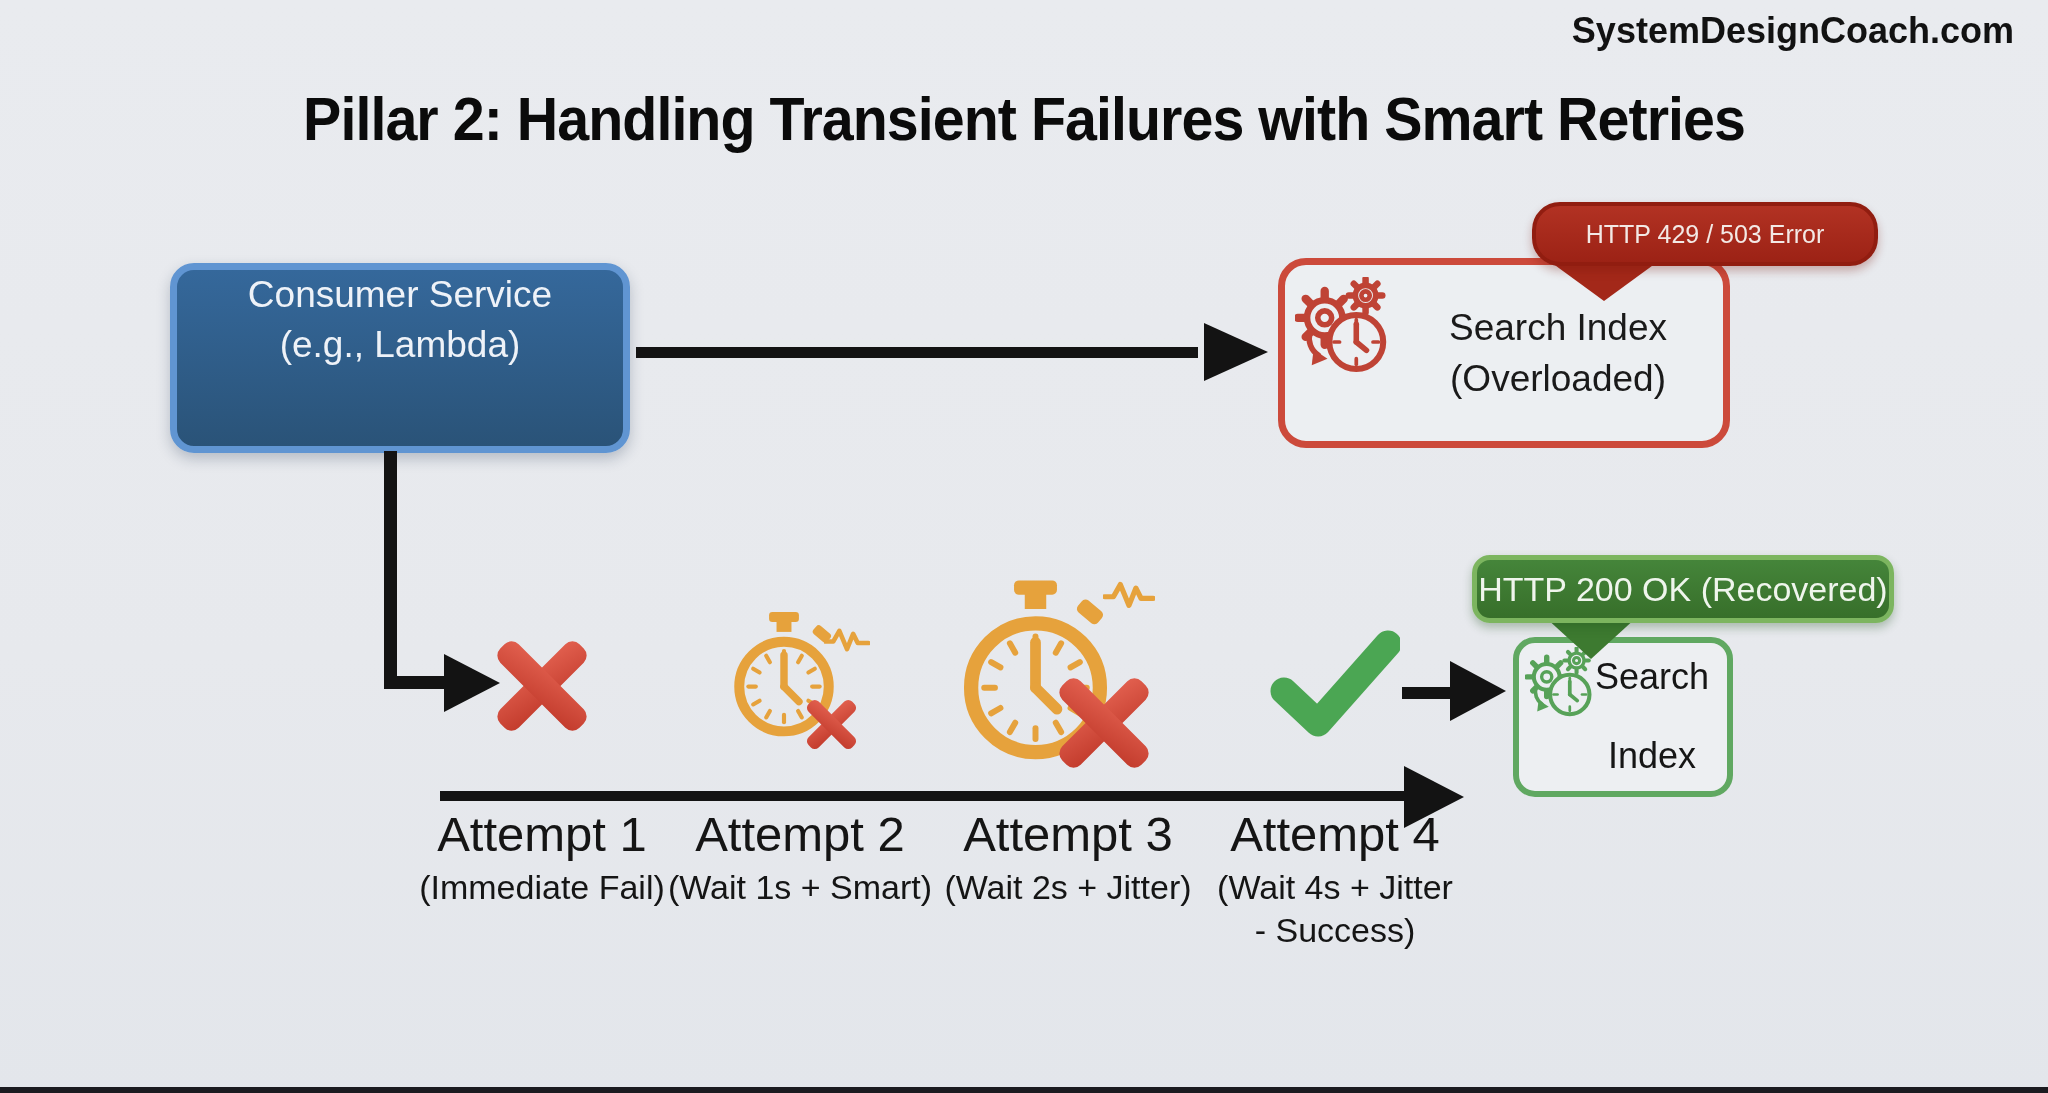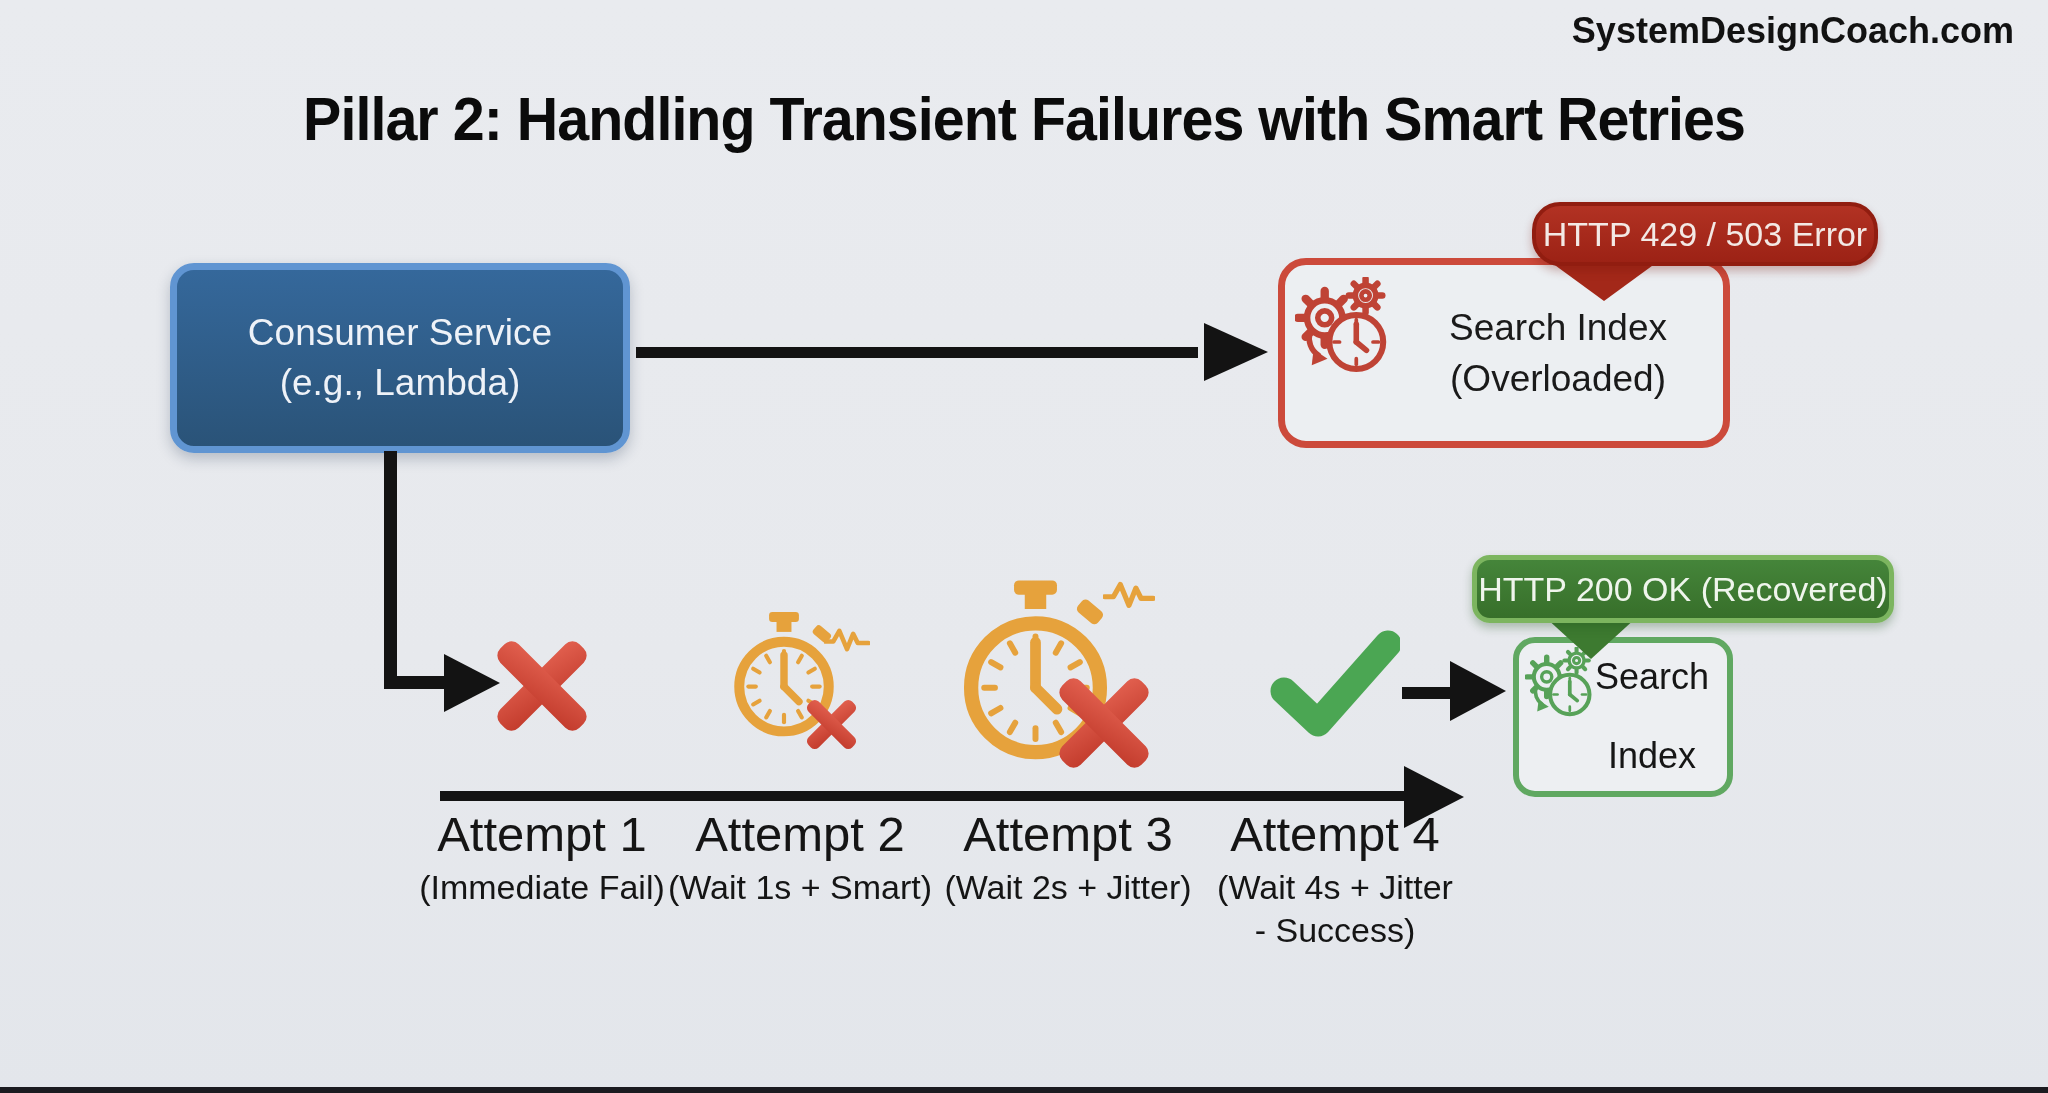--- a/index.html
+++ b/index.html
@@ -10,41 +10,41 @@
 
   .watermark{right:34px;top:10px;font-size:36px;font-weight:bold;color:#121212;}
   .title{left:0;right:0;top:84px;text-align:center;font-size:61px;font-weight:bold;
     letter-spacing:-1px;color:#0b0b0b;transform:scaleX(.94);}
 
   
   .consumer-box{left:170px;top:263px;width:460px;height:190px;box-sizing:border-box;
     border:7px solid #6095d2;border-radius:24px;
     background:linear-gradient(180deg,#35689b,#2a5378);
     box-shadow:0 6px 14px rgba(30,50,80,.25);
-    display:flex;flex-direction:column;align-items:center;justify-content:center;
+    display:flex;flex-direction:column;align-items:center;
     font-size:37px;line-height:1.35;color:#eef2f8;text-align:center;}
 
   
   .request-line{left:636px;top:347px;width:562px;height:11px;background:#131313;}
   .request-head{left:1204px;top:323px;width:0;height:0;
     border-left:64px solid #131313;border-top:29px solid transparent;border-bottom:29px solid transparent;}
   .request-label{left:850px;top:290px;width:220px;text-align:center;font-size:38px;color:#161616;}
 
   
   .overloaded-box{left:1278px;top:258px;width:452px;height:190px;box-sizing:border-box;
     border:7px solid #cc4a3b;border-radius:28px;background:#eceff2;}
   .overloaded-icon{left:10px;top:12px;width:104px;height:104px;color:#bf4335;}
   .overloaded-text{left:116px;right:8px;top:0;bottom:0;display:flex;flex-direction:column;
     align-items:center;justify-content:center;font-size:37px;line-height:1.38;color:#1a1a1a;text-align:center;}
 
   
   .error-badge{left:1532px;top:202px;width:346px;height:64px;box-sizing:border-box;z-index:4;
     background:linear-gradient(180deg,#b23223,#9c2215);border:4px solid #911d10;border-radius:28px;
     display:flex;align-items:center;justify-content:center;
-    color:#f3e9e5;font-size:34px;box-shadow:0 5px 10px rgba(120,20,10,.3);}
+    color:#f3e9e5;font-size:25px;box-shadow:0 5px 10px rgba(120,20,10,.3);}
   .error-tail{left:1552px;top:263px;width:0;height:0;z-index:3;
     border-left:52px solid transparent;border-right:52px solid transparent;border-top:38px solid #a32819;}
   .success-badge{left:1472px;top:555px;width:422px;height:68px;box-sizing:border-box;z-index:4;
     background:linear-gradient(180deg,#45853a,#376f2a);border:5px solid #7cb55f;border-radius:18px;
     display:flex;align-items:center;justify-content:center;
     color:#eff5ec;font-size:34px;box-shadow:0 5px 10px rgba(30,80,30,.3);}
   .success-tail{left:1545px;top:617px;width:0;height:0;z-index:3;
     border-left:46px solid transparent;border-right:46px solid transparent;border-top:42px solid #3d7a30;}
 
   

